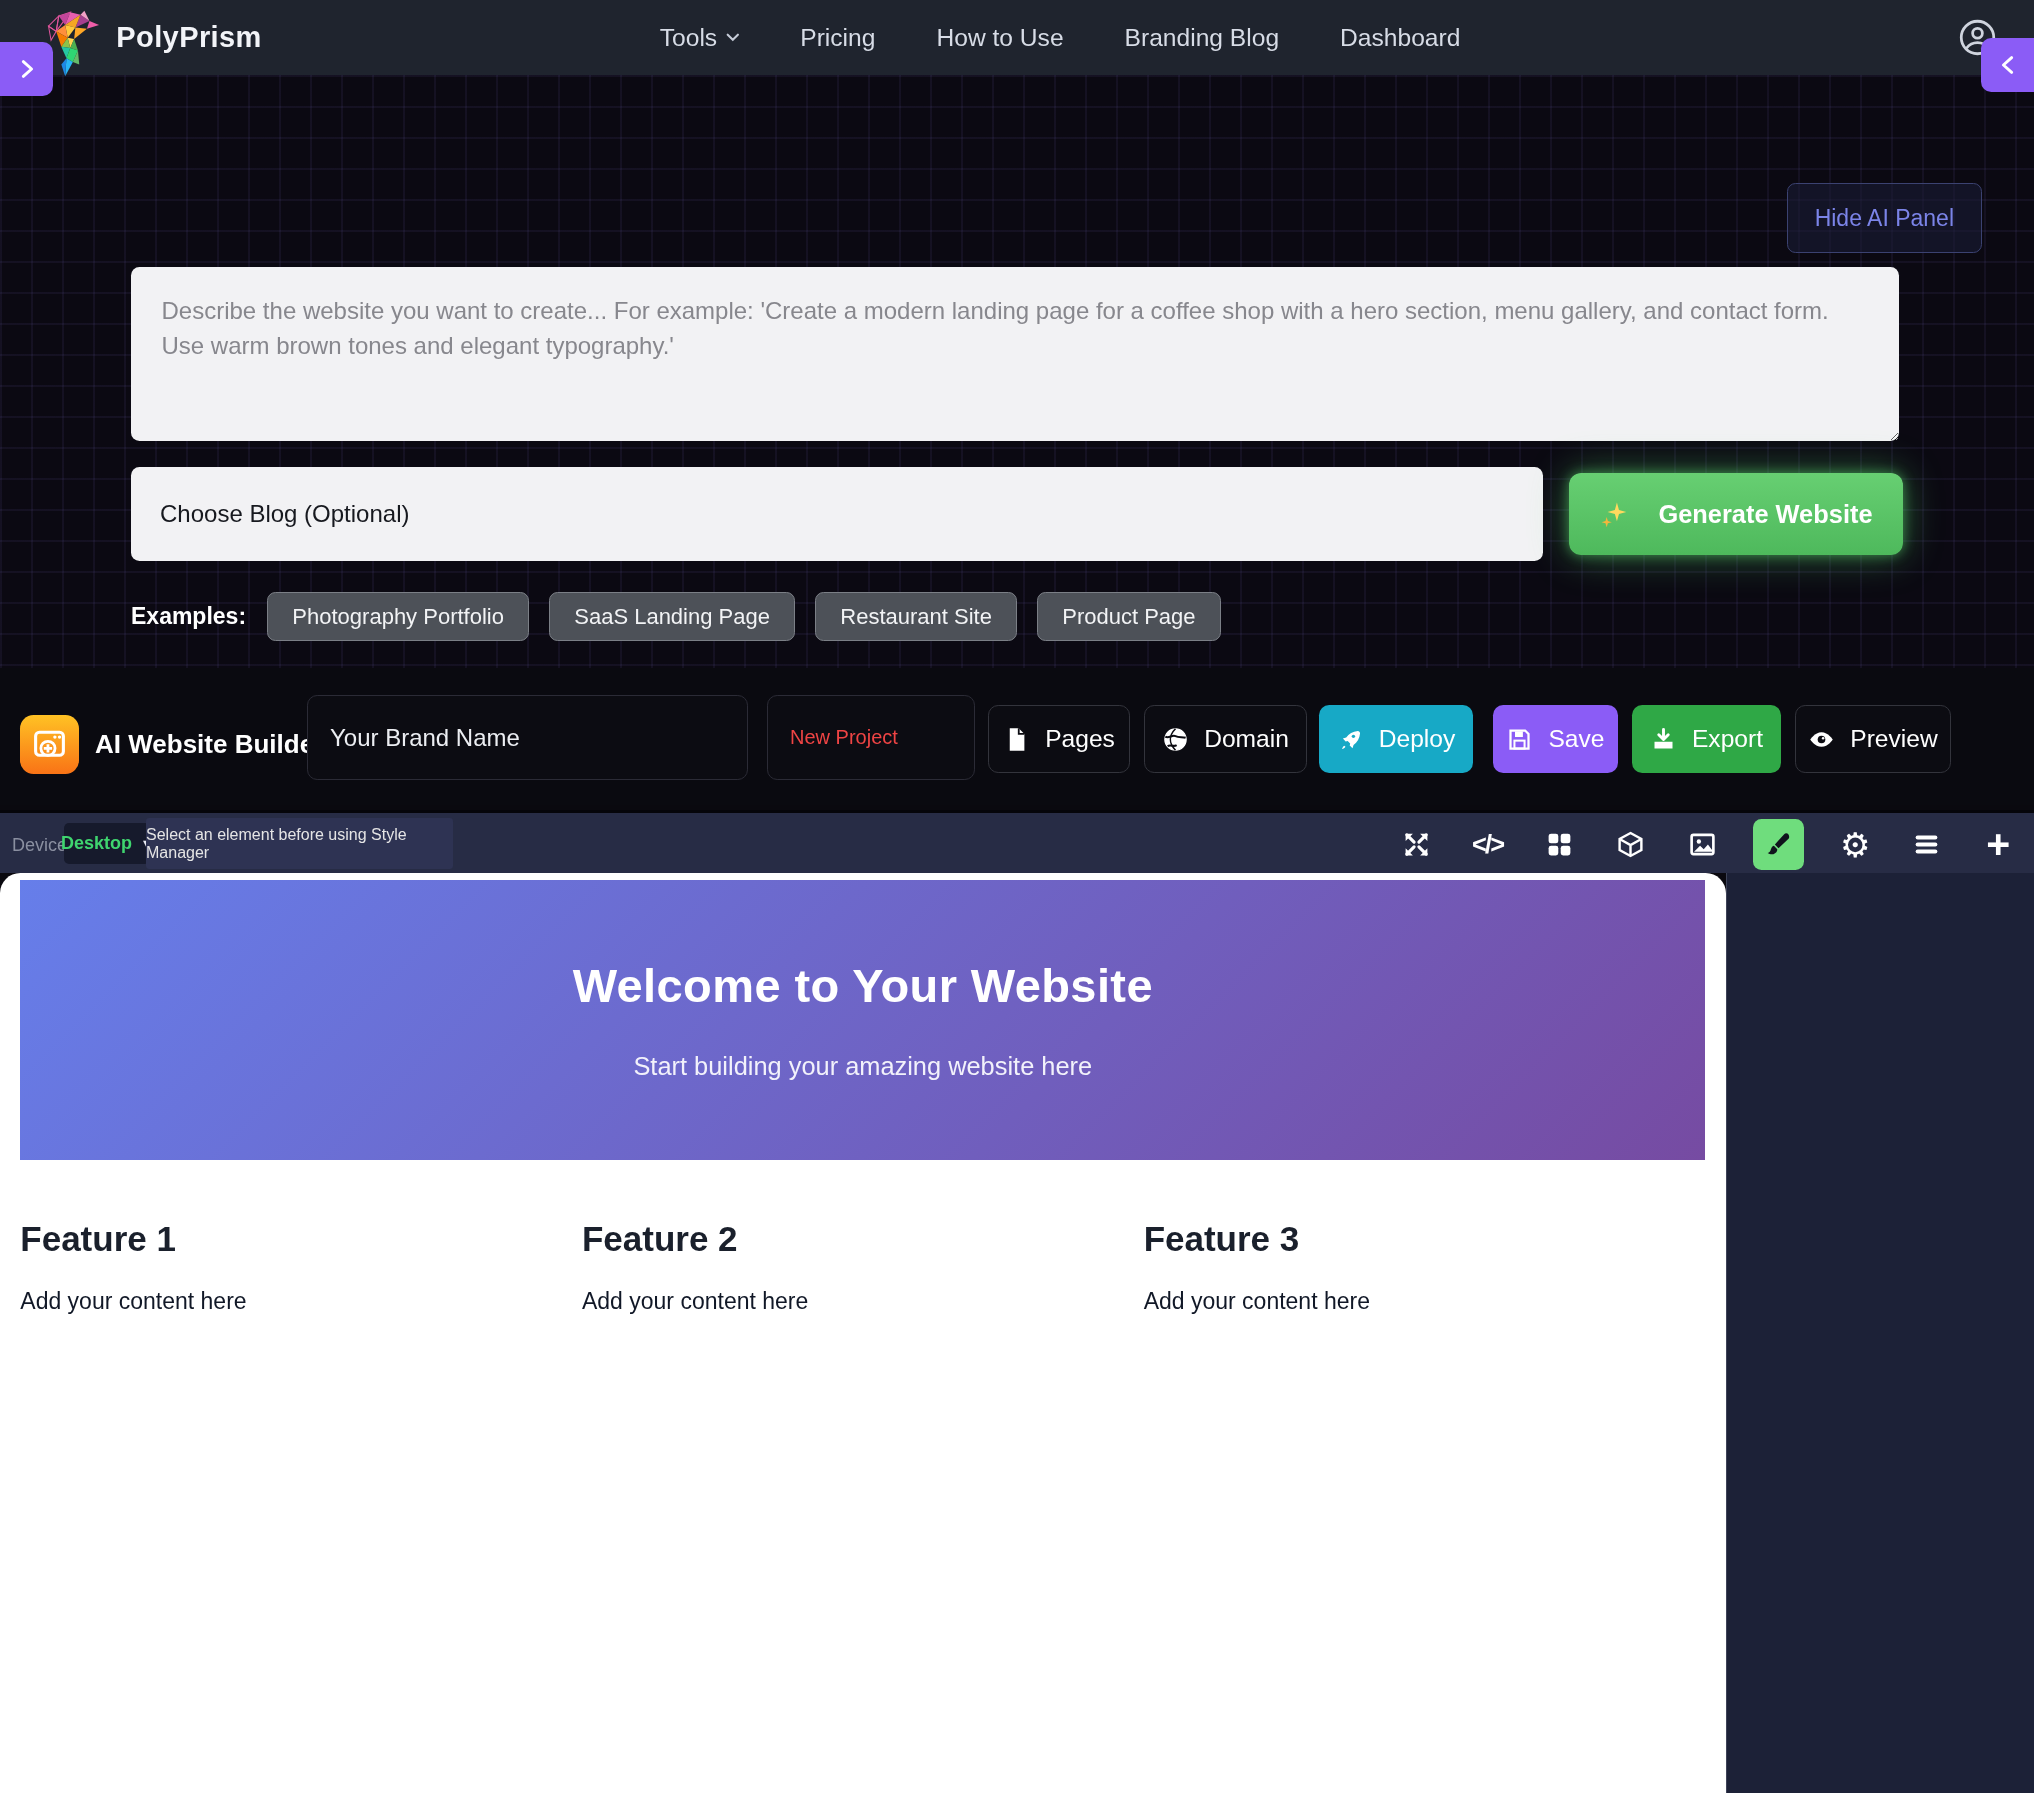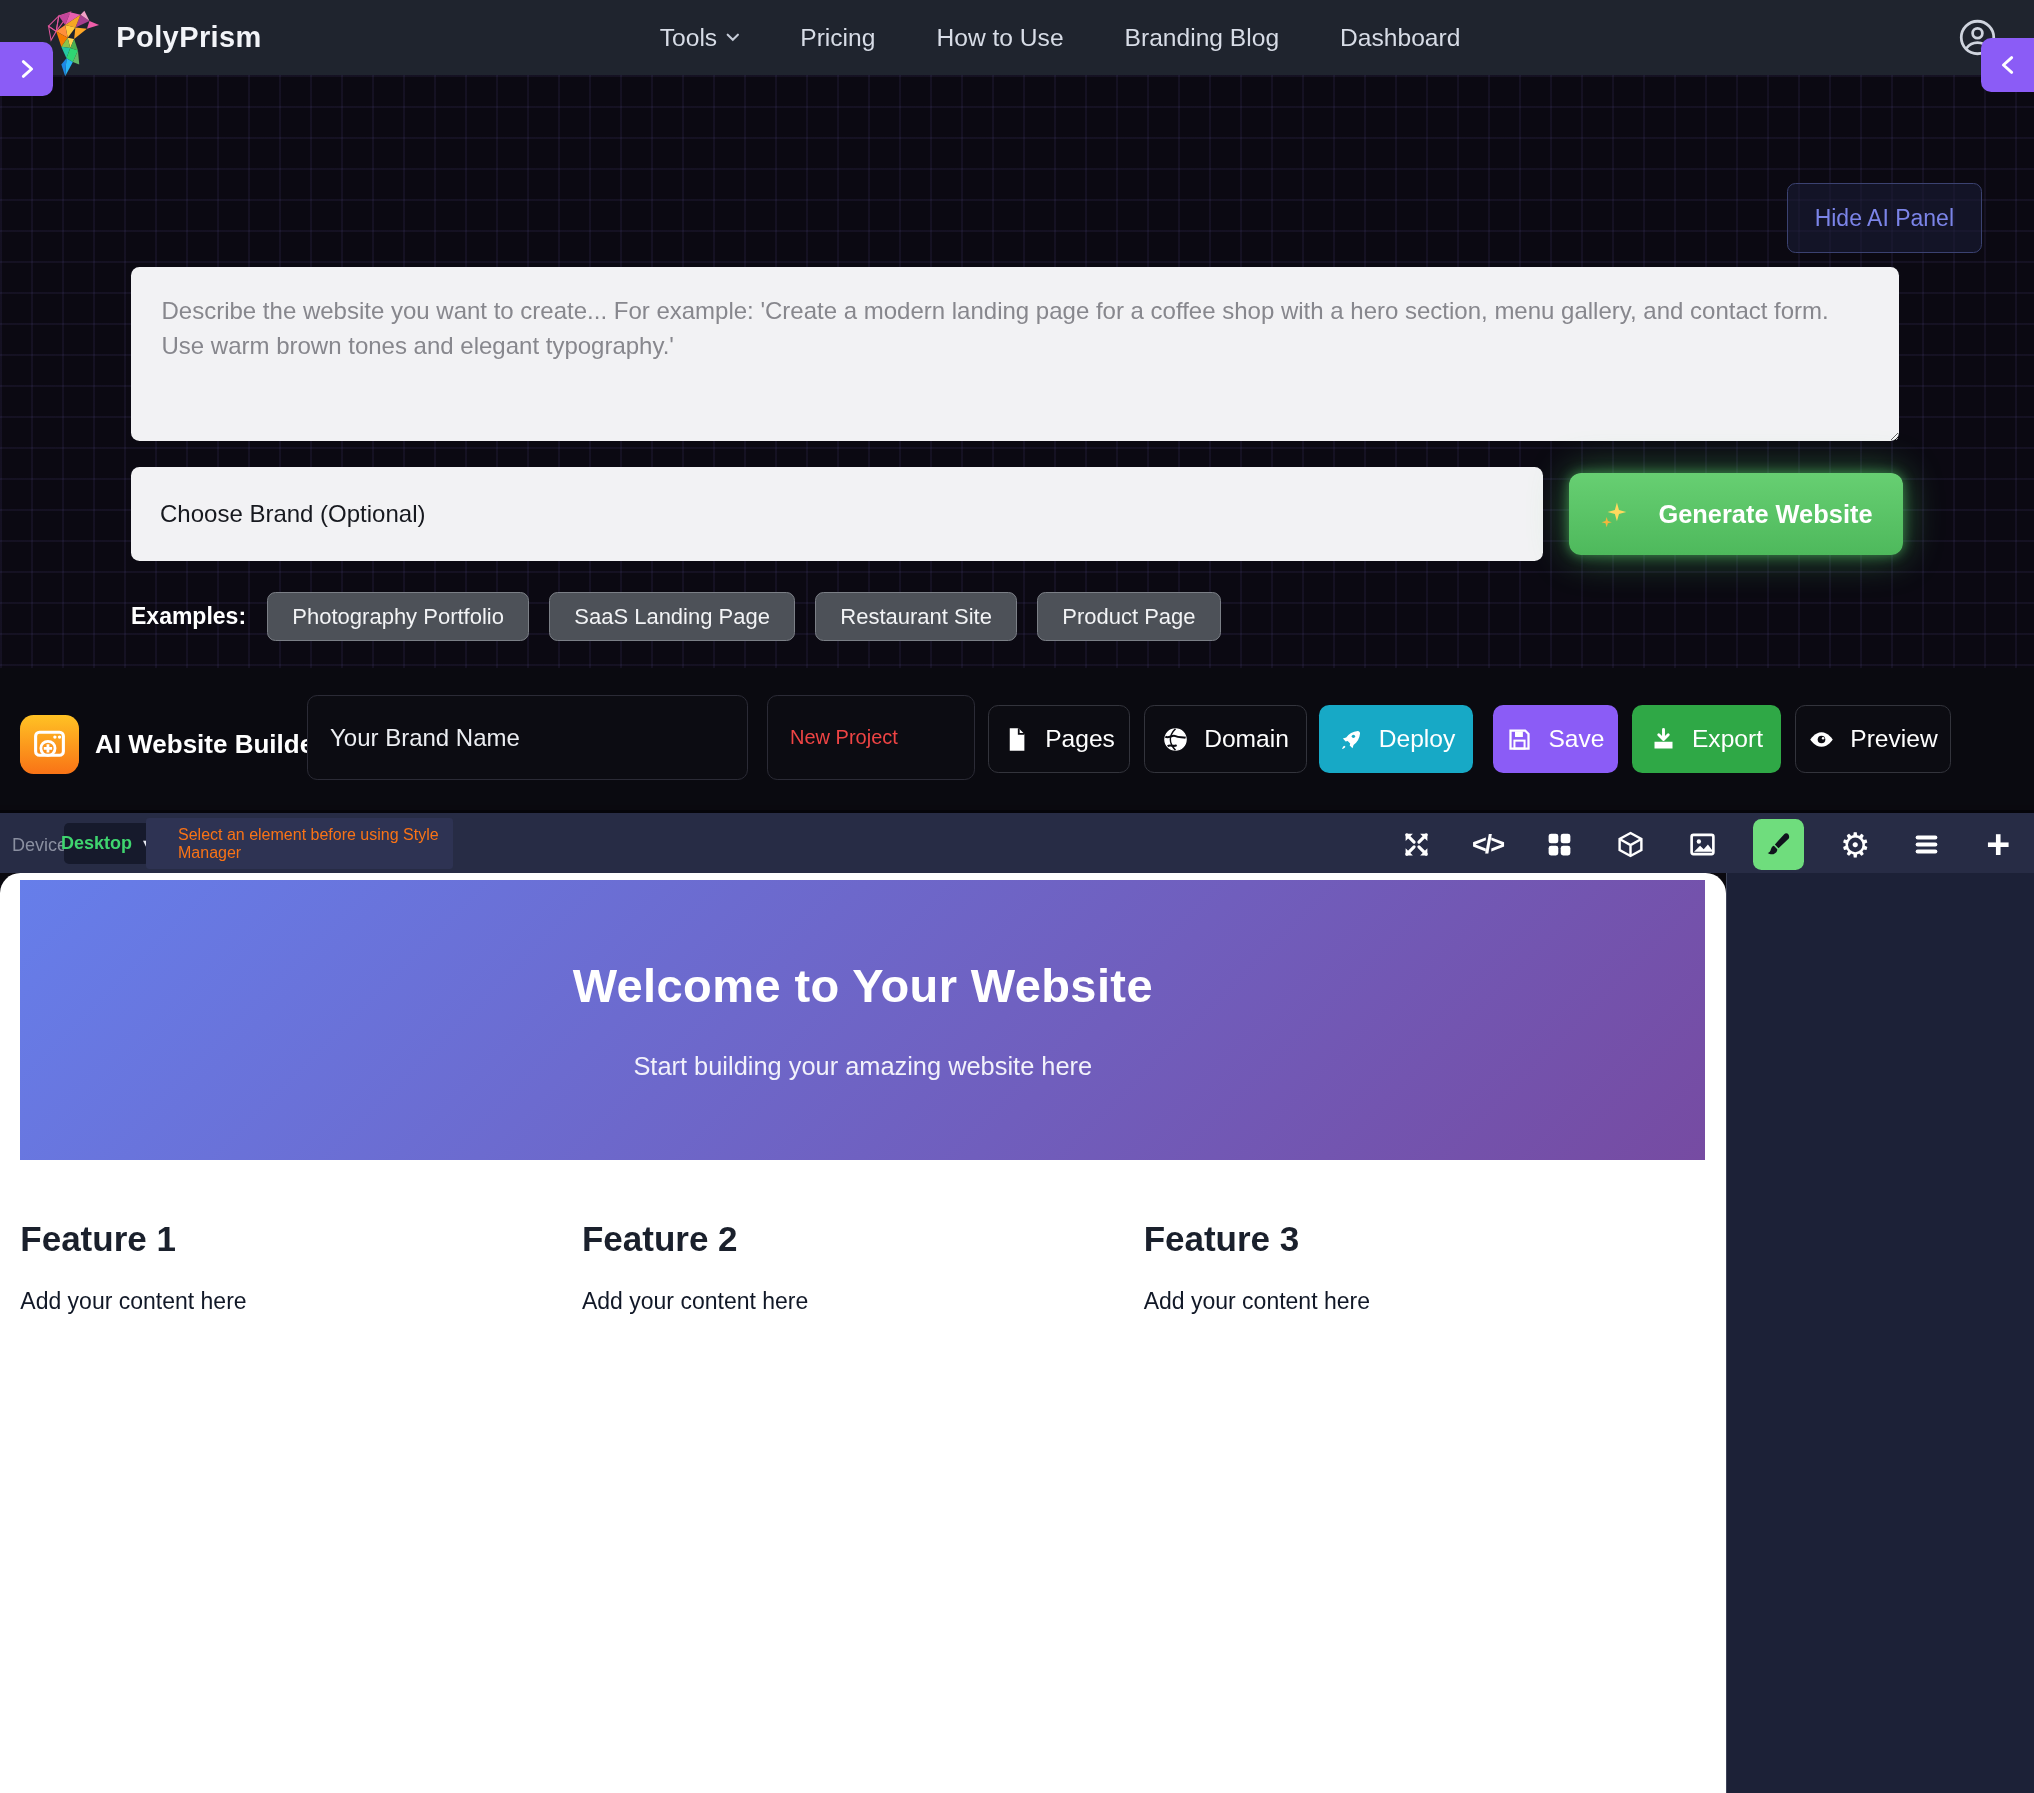--- a/index.html
+++ b/index.html
@@ -136,21 +136,21 @@
     position:absolute; left:64px; top:10.2px; width:86px; height:41px;
     background:#161a2c; border-radius:5.1px; display:flex; align-items:center; justify-content:center;
     gap:8.5px; cursor:pointer;
   }
   .device-value { color:#3fd56f; font-weight:700; font-size:18px; }
   .device-arrow { color:#e8eaf2; font-size:12.7px; }
   .status-panel {
     position:absolute; left:146px; top:5.1px; width:307px; height:51px;
     background:#2e3353; border-radius:3.4px; display:flex; align-items:center; justify-content:center;
   }
-  .status-text { color:#f97316; font-size:16px;margin-left:32px; }
+  .status-text { color:#e5e5e5; font-size:16px; }
 
   .tool-icons { position:absolute; right:15.3px; top:0; height:63px; display:flex; align-items:center; gap:30.5px; }
   .tool-icon {
     width:41px; height:41px; display:flex; align-items:center; justify-content:center;
     color:#ffffff; cursor:pointer;
   }
   .tool-icon svg { width:29px; height:29px; }
   .tool-icon.text-glyph { font-size:25.4px; font-weight:700; letter-spacing:-1.7px; }
   .tool-icon.active {
     background:#6fdd7d; border-radius:8.5px; width:51px; height:51px;
@@ -242,21 +242,21 @@
     <path d="M5.2 18.6a8.5 8.5 0 0 1 13.6 0" fill="none" stroke="#cfd4de" stroke-width="1.7"></path>
   </svg>
 </div>
 
 <div class="ai-panel">
   <button class="hide-panel-btn">Hide AI Panel</button>
 
   <textarea class="prompt-textarea" placeholder="Describe the website you want to create... For example: 'Create a modern landing page for a coffee shop with a hero section, menu gallery, and contact form. Use warm brown tones and elegant typography.'" style=""></textarea>
 
   <div class="brand-select">
-    <span>Choose Brand (Optional)</span>
+    <span>Choose Blog (Optional)</span>
   </div>
 
   <button class="generate-btn">
     <svg class="sparkle-svg" viewBox="0 0 34 34">
       <path d="M21 3 L23.4 11.6 L32 14 L23.4 16.4 L21 25 L18.6 16.4 L10 14 L18.6 11.6 Z" fill="#ffd95e"></path>
       <path d="M9 20 L10.4 24.6 L15 26 L10.4 27.4 L9 32 L7.6 27.4 L3 26 L7.6 24.6 Z" fill="#f5b63c"></path>
     </svg>
     <span>Generate Website</span>
   </button>
 

